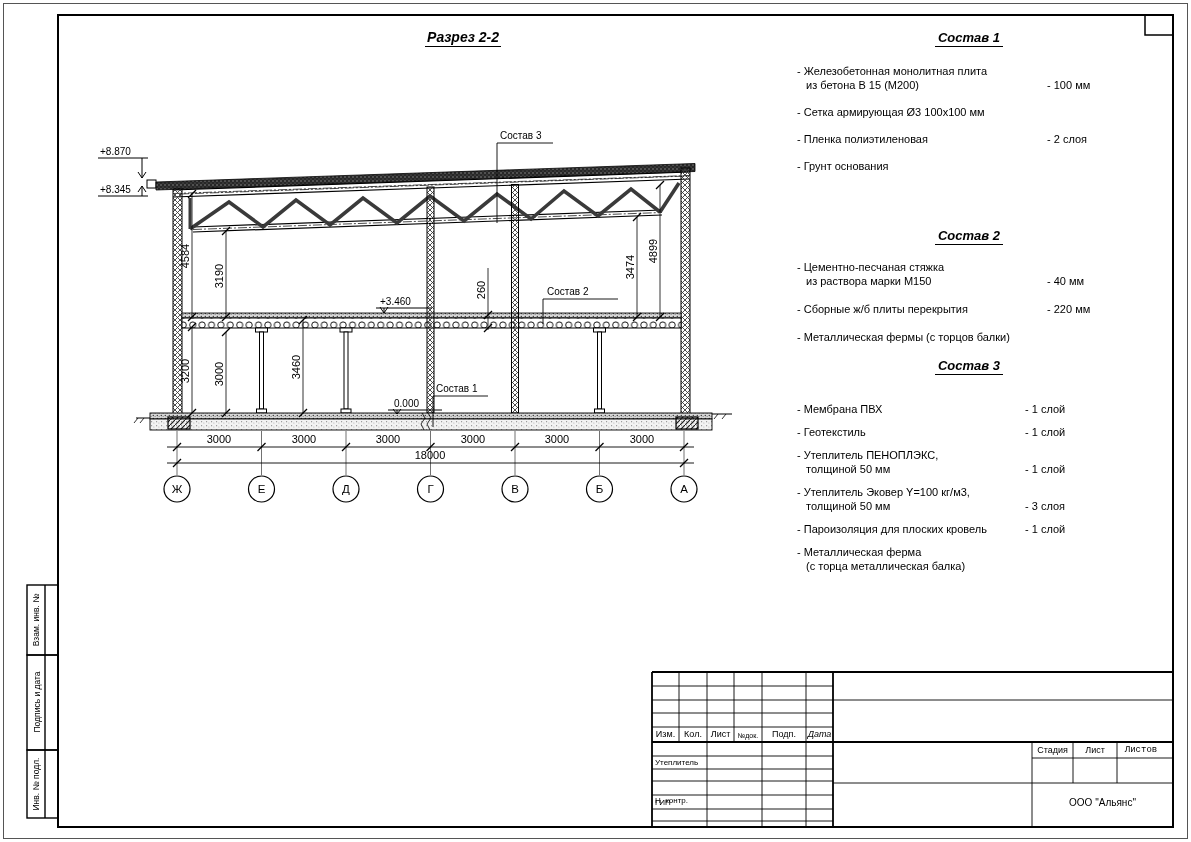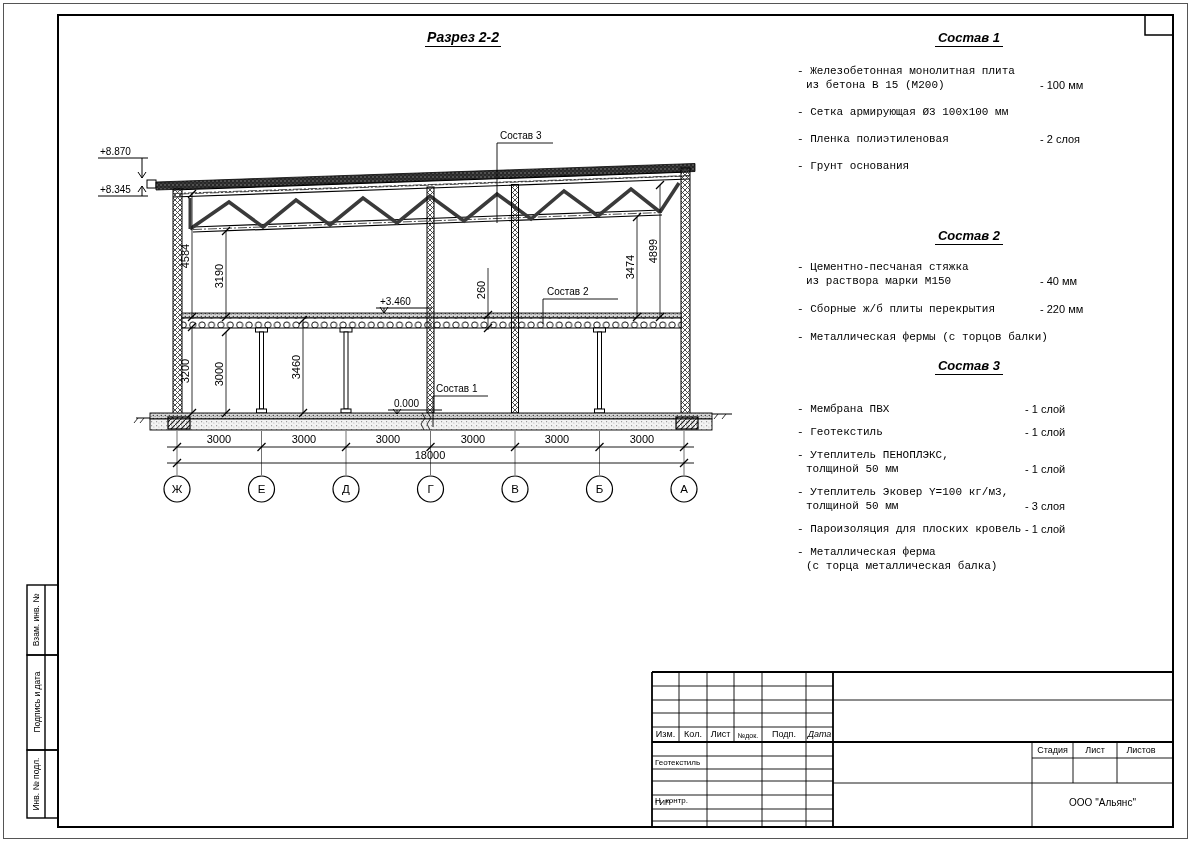--- a/index.html
+++ b/index.html
@@ -11,23 +11,23 @@
              font-style:italic;font-weight:bold;}
   .dwg-title span{border-bottom:1.5px solid #000;padding:0 2px 1px 2px;}
   
   .comp{position:absolute;left:797px;width:344px;}
   .comp h3{margin:0;text-align:center;font-size:13px;font-style:italic;font-weight:bold;}
   .comp h3 span{border-bottom:1.5px solid #000;padding:0 3px 1px 3px;}
   .comp.s1 h3{margin-bottom:19px;} .comp.s2 h3{margin-bottom:17px;} .comp.s3 h3{margin-bottom:29px;}
   .comp-item{position:relative;font-size:11px;line-height:14px;margin-bottom:13px;padding-right:100px;}
   .comp.s2 .comp-item{margin-bottom:14px;}
   .comp.s3 .comp-item{margin-bottom:9px;}
-  .comp-item .ln{display:block;white-space:nowrap;font-family:Liberation Mono, monospace;}
+  .comp-item .ln{display:block;white-space:nowrap;}
   .comp-item .ln.cont{padding-left:9px;}
-  .comp-item .val{position:absolute;bottom:0;left:243px;white-space:nowrap;}
+  .comp-item .val{position:absolute;bottom:0;left:250px;white-space:nowrap;}
   .comp.s3 .comp-item .val{left:228px;text-align:right;}
   
   .tb{position:absolute;font-size:9px;line-height:10px;}
   .tbc{text-align:center;}
   .tbs{font-size:7px;}
   .tbl{font-size:8px;}
   
   .rot{position:absolute;font-size:8.5px;text-align:center;
        transform:rotate(-90deg);line-height:18px;height:18px;}
 </style>
@@ -375,23 +375,23 @@
   <div class="rot" style="left:-11px;top:693px;width:95px;">Подпись и дата</div>
   <div class="rot" style="left:2px;top:775px;width:68px;">Инв. № подл.</div>
 
   <div class="tb tbc" style="left:652px;top:729px;width:27px;">Изм.</div>
   <div class="tb tbc" style="left:679px;top:729px;width:28px;">Кол.</div>
   <div class="tb tbc" style="left:707px;top:729px;width:27px;">Лист</div>
   <div class="tb tbc tbs" style="left:734px;top:731px;width:28px;">№док.</div>
   <div class="tb tbc" style="left:762px;top:729px;width:44px;">Подп.</div>
   <div class="tb tbc" style="left:806px;top:729px;width:27px;font-style:italic;">Дата</div>
 
-  <div class="tb tbl" style="left:655px;top:758px;">Геотекстиль</div>
+  <div class="tb tbl" style="left:655px;top:758px;">Утеплитель</div>
   <div class="tb tbl" style="left:655px;top:796px;">Н. контр.</div>
   <div class="tb tbl" style="left:655px;top:798px;">ГИП</div>
 
   <div class="tb tbc" style="left:1032px;top:745px;width:41px;">Стадия</div>
   <div class="tb tbc" style="left:1073px;top:745px;width:44px;">Лист</div>
-  <div class="tb tbc" style="left:1117px;top:745px;width:48px;">Листов</div>
+  <div class="tb tbc" style="left:1117px;top:745px;width:48px;font-family:Liberation Mono, monospace;">Листов</div>
 
   <div class="tb tbc" style="left:1032px;top:798px;width:141px;font-size:10px;">ООО "Альянс"</div>
 
 </div>
 
 </body></html>

